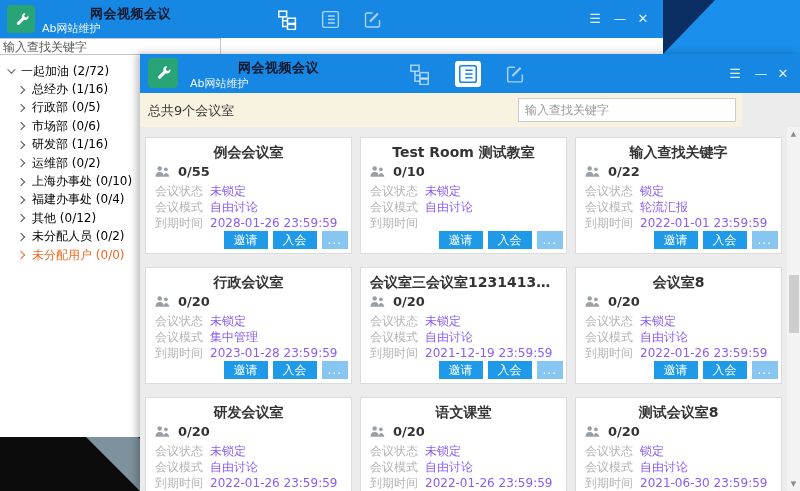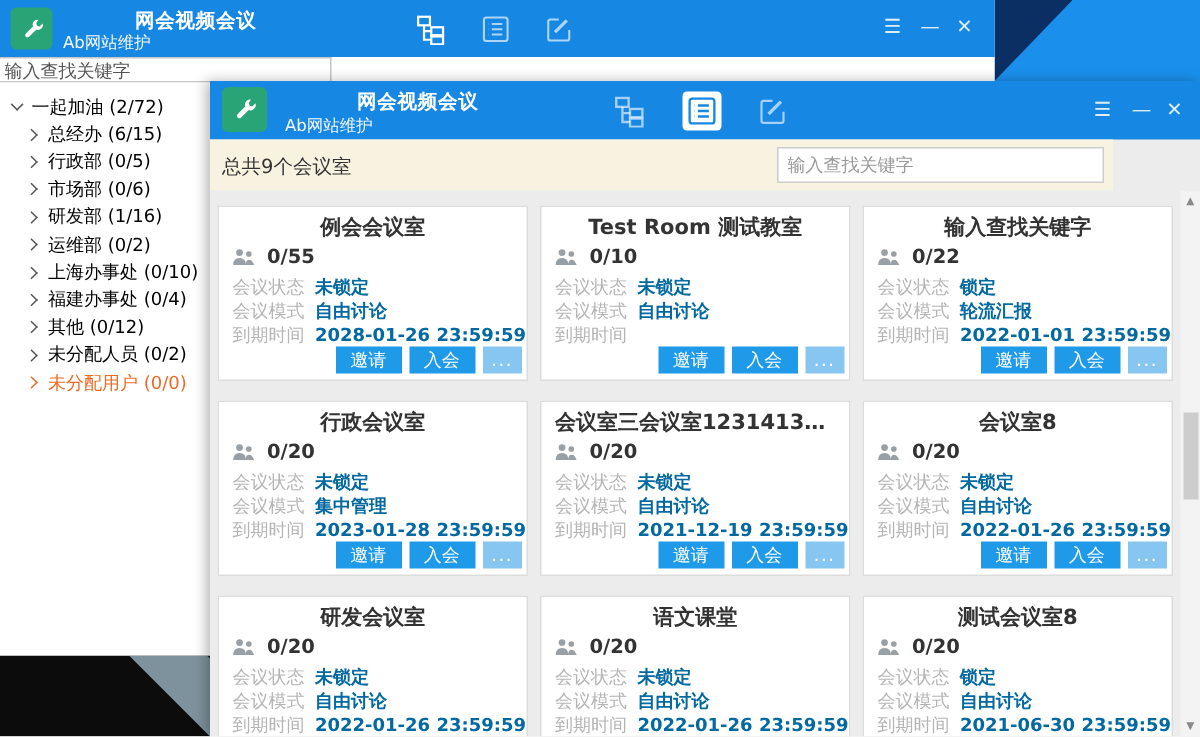--- a/index.html
+++ b/index.html
@@ -11,21 +11,21 @@
   .wp-tr { position:absolute; left:663px; top:0; width:137px; height:54px; background:#1a90ec; }
   .wp-tr-navy { position:absolute; left:0; top:0; width:100%; height:100%; background:#0c2f63;
                 clip-path:polygon(0 0, 52px 0, 0 54px); }
   .wp-bl { position:absolute; left:0; top:437px; width:140px; height:54px; background:#0c0c0c; overflow:hidden; }
   .wp-bl-stripe { position:absolute; left:0; top:0; width:100%; height:100%; background:#7e929d;
                   clip-path:polygon(86px 0, 138px 0, 192px 54px, 140px 54px); }
 
   
   .titlebar { position:absolute; left:0; top:0; background:#1787e4; }
   .logo { position:absolute; background:#29a477; border-radius:4px; display:flex; align-items:center; justify-content:center; }
-  .tb-title { position:absolute; color:#ffffff; font-size:13px; font-weight:600; letter-spacing:.5px; white-space:nowrap;padding-left:48px; }
+  .tb-title { position:absolute; color:#0f172a; font-size:13px; font-weight:600; letter-spacing:.5px; white-space:nowrap;padding-left:48px; }
   .tb-sub { position:absolute; color:rgba(255,255,255,.95); font-size:11px; white-space:nowrap; }
   .tb-icon { position:absolute; width:24px; height:24px; display:flex; align-items:center; justify-content:center; cursor:pointer; }
   .icon-active-box { background:#fff; border-radius:3px; }
   .winctl { position:absolute; color:rgba(255,255,255,.85); font-size:13px; width:18px; text-align:center; cursor:pointer; line-height:16px; }
 
   
   .b-titlebar { width:663px; height:38px; }
   .b-toolbar { position:absolute; left:0; top:38px; width:663px; height:17px; background:#fff; }
   .b-search { position:absolute; left:0; top:0; width:221px; height:17px; border:1px solid #c6c6c6; border-left:none;
               font-size:12px; color:#555; background:#fff; padding:0 0 0 3px; outline:none;
@@ -55,21 +55,21 @@
           grid-auto-rows:117px; gap:13px 8px; }
 
   
   .card { position:relative; background:#fff; border:1px solid #dcdcdc; padding:5px 9px; overflow:hidden; }
   .card-title { font-size:14px; font-weight:600; color:#333; white-space:nowrap; overflow:hidden;
                 text-overflow:ellipsis; line-height:18px; margin-bottom:2px;text-align:center; }
   .card-count { display:flex; align-items:center; gap:8px; font-size:13px; font-weight:600; color:#333;
                 height:17px; margin-bottom:3px; }
   .crow { display:flex; align-items:center; height:16px; font-size:12px; white-space:nowrap; }
   .clabel { color:#b5b5b5; width:55px; flex:none; }
-  .cval { color:#0369a1; font-weight:700; }
+  .cval { color:#8b5cf6; font-weight:400; }
   .cbtns { position:absolute; right:3px; bottom:4px; display:flex; gap:5px; }
   .cbtn { height:18px; padding:0 10px; border:none; background:#1e9ae9; color:#fff; font-size:12px;
           line-height:18px; cursor:pointer; font-family:inherit; }
   .cbtn.more { background:#86c6f1; padding:0 6px; letter-spacing:1px; }
 
   
   .sb { position:absolute; right:0; top:0; width:13px; height:364px; background:#f3f3f3; }
   .sb-arrow { position:absolute; left:0; width:13px; height:14px; font-size:7px; color:#8a8a8a;
               text-align:center; line-height:14px; cursor:pointer; }
   .sb-up { top:0; } .sb-down { bottom:0; }
@@ -127,21 +127,21 @@
     <input class="b-search" placeholder="输入查找关键字" style="">
   </div>
 
   <div class="sidebar">
     <div class="tree-item lv0">
         <span class="chev expanded"></span>
         <span>一起加油 (2/72)</span>
       </div>
     <div class="tree-item lv1">
         <span class="chev collapsed"></span>
-        <span>总经办 (6/15)</span>
+        <span>总经办 (1/16)</span>
       </div>
     <div class="tree-item lv1">
         <span class="chev collapsed"></span>
         <span>行政部 (0/5)</span>
       </div>
     <div class="tree-item lv1">
         <span class="chev collapsed"></span>
         <span>市场部 (0/6)</span>
       </div>
     <div class="tree-item lv1">

